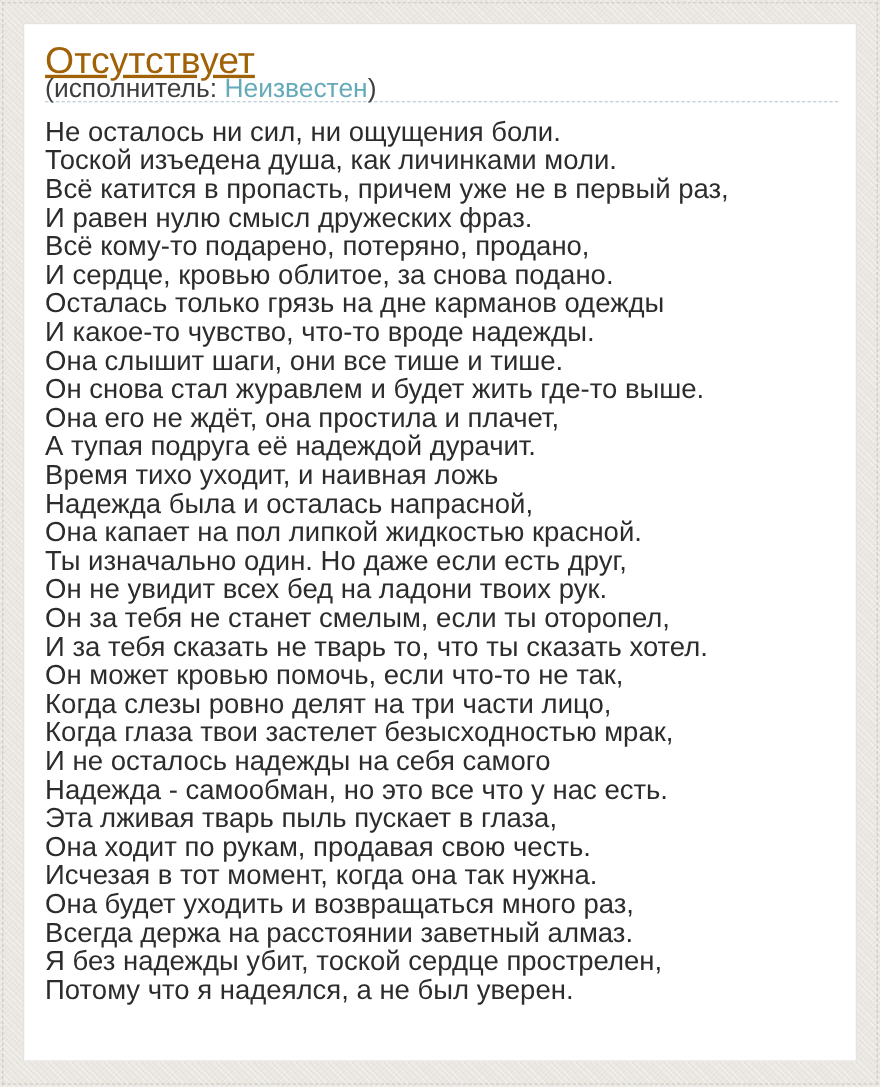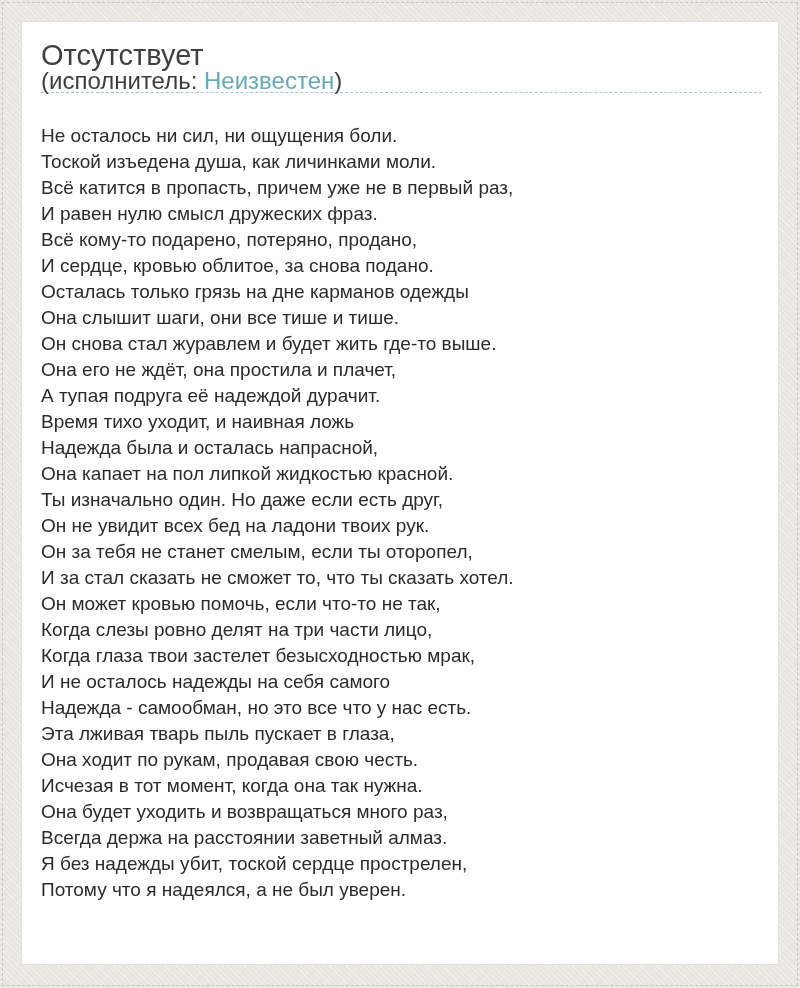--- a/index.html
+++ b/index.html
@@ -31,42 +31,43 @@
     height: 944px;
     box-sizing: border-box;
     background: #ffffff;
     border: 1px solid #e3e0da;
   }
   .card-inner {
     padding: 19px 16px 0 19px;
   }
   .song-title {
     margin: 0;
-    font-size: 29px;
+    font-size: 34px;
     line-height: 29px;
     font-weight: 400;
-    color: #404040;
+    color: #a16207;
+    text-decoration: underline;
   }
   .artist-line {
     font-size: 24px;
     line-height: 22px;
     color: #3e3e3e;
   }
   .artist-link {
     color: #64aab9;
     text-decoration: none;
     cursor: pointer;
   }
   .header-separator {
     height: 0;
     border-bottom: 1px dashed #a9c2cc;
   }
   .lyrics {
-    margin-top: 30px;
-    font-size: 19px;
+    margin-top: 14px;
+    font-size: 25px;
     line-height: 26px;
     color: #2c2c2c;
   }
   .lyric-line {
     white-space: nowrap;
   }
 </style>
 </head>
 <body>
 
@@ -84,31 +85,32 @@
     <div class="header-separator"></div>
 
     <div class="lyrics">
         <div class="lyric-line">Не осталось ни сил, ни ощущения боли.</div>
         <div class="lyric-line">Тоской изъедена душа, как личинками моли.</div>
         <div class="lyric-line">Всё катится в пропасть, причем уже не в первый раз,</div>
         <div class="lyric-line">И равен нулю смысл дружеских фраз.</div>
         <div class="lyric-line">Всё кому-то подарено, потеряно, продано,</div>
         <div class="lyric-line">И сердце, кровью облитое, за снова подано.</div>
         <div class="lyric-line">Осталась только грязь на дне карманов одежды</div>
+        <div class="lyric-line">И какое-то чувство, что-то вроде надежды.</div>
         <div class="lyric-line">Она слышит шаги, они все тише и тише.</div>
         <div class="lyric-line">Он снова стал журавлем и будет жить где-то выше.</div>
         <div class="lyric-line">Она его не ждёт, она простила и плачет,</div>
         <div class="lyric-line">А тупая подруга её надеждой дурачит.</div>
         <div class="lyric-line">Время тихо уходит, и наивная ложь</div>
         <div class="lyric-line">Надежда была и осталась напрасной,</div>
         <div class="lyric-line">Она капает на пол липкой жидкостью красной.</div>
         <div class="lyric-line">Ты изначально один. Но даже если есть друг,</div>
         <div class="lyric-line">Он не увидит всех бед на ладони твоих рук.</div>
         <div class="lyric-line">Он за тебя не станет смелым, если ты оторопел,</div>
-        <div class="lyric-line">И за стал сказать не сможет то, что ты сказать хотел.</div>
+        <div class="lyric-line">И за тебя сказать не тварь то, что ты сказать хотел.</div>
         <div class="lyric-line">Он может кровью помочь, если что-то не так,</div>
         <div class="lyric-line">Когда слезы ровно делят на три части лицо,</div>
         <div class="lyric-line">Когда глаза твои застелет безысходностью мрак,</div>
         <div class="lyric-line">И не осталось надежды на себя самого</div>
         <div class="lyric-line">Надежда - самообман, но это все что у нас есть.</div>
         <div class="lyric-line">Эта лживая тварь пыль пускает в глаза,</div>
         <div class="lyric-line">Она ходит по рукам, продавая свою честь.</div>
         <div class="lyric-line">Исчезая в тот момент, когда она так нужна.</div>
         <div class="lyric-line">Она будет уходить и возвращаться много раз,</div>
         <div class="lyric-line">Всегда держа на расстоянии заветный алмаз.</div>

